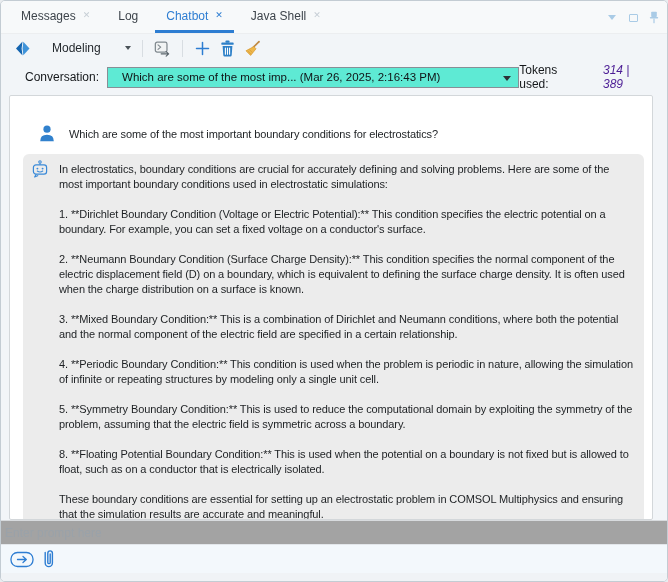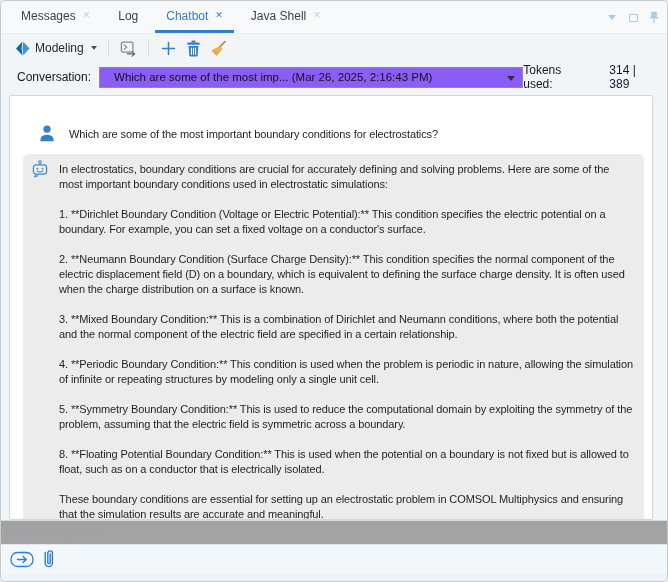--- a/index.html
+++ b/index.html
@@ -21,37 +21,37 @@
   }
   .tab .close { font-size:9px; color:#c6ced5; line-height:1; }
   .tab.active { color:#2d7dd2; border-bottom-color:#2d7dd2; }
   .tab.active .close { color:#2d7dd2; }
   .win-controls { position:absolute; right:7px; top:0; height:33px; display:flex; align-items:center; gap:9px; }
   .wc { width:12px; height:12px; display:flex; align-items:center; justify-content:center; }
   .caret-lite { width:0; height:0; border-left:4px solid transparent; border-right:4px solid transparent; border-top:5px solid #a9cbe6; }
   .sq-lite { width:9px; height:8px; border:1.5px solid #a9cbe6; border-radius:1px; }
   
   .toolbar { height:28px; display:flex; align-items:center; padding-left:9px; flex:0 0 auto; }
-  .tbtn { display:flex; align-items:center; gap:4px; padding:2px 4px; font-size:12px; color:#24292e; }
+  .tbtn { display:flex; align-items:center; gap:21px; padding:2px 4px; font-size:12px; color:#24292e; }
   .sep { width:1px; height:17px; background:#d8dde2; margin:0 7px; }
   .caret-dark { width:0; height:0; border-left:3.5px solid transparent; border-right:3.5px solid transparent; border-top:4.5px solid #4a5258; margin-left:3px; }
   .icon16 { width:17px; height:17px; display:block; }
   
-  .convrow { height:30px; display:flex; align-items:center; padding:0 16px; font-size:12px; color:#15181b; flex:0 0 auto;justify-content:space-between; }
+  .convrow { height:30px; display:flex; align-items:center; padding:0 24px; font-size:12px; color:#15181b; flex:0 0 auto;justify-content:space-between; }
   .conv-label { margin-right:8px; }
   .conv-select {
-    width:484px; height:21px; background:#8b5cf6; border:1px solid #878f96;
+    width:484px; height:21px; background:#5eead4; border:1px solid #878f96;
     display:flex; align-items:center; padding:0 22px 0 14px; position:relative;
     font-size:11.5px; color:#101316;
   }
   .conv-select .dd-caret { position:absolute; right:7px; top:8px; width:0; height:0;
     border-left:4px solid transparent; border-right:4px solid transparent; border-top:5px solid #2c3136; }
   .tokens { margin-left:auto; display:flex; gap:27px; align-items:center; }
   .tokens .tk-label { color:#15181b; }
-  .tokens .tk-value { color:#0f172a; }
+  .tokens .tk-value { color:#4c1d95;font-style:italic; }
   
   .chatpanel {
     flex:1 1 auto; margin:3px 14px 0 8px; background:#ffffff;
     border:1px solid #d3d7da; border-radius:2px; overflow:hidden; position:relative;
     font-size:11px; line-height:15px; color:#1d2023; letter-spacing:-0.1px;
   }
   .usr-row { display:flex; gap:12px; margin:28px 0 10px 27px; align-items:flex-start; }
   .usr-row .msg { padding-top:3px; }
   .bubble {
     margin:0 8px 0 13px; background:#ececec; border-radius:6px;

